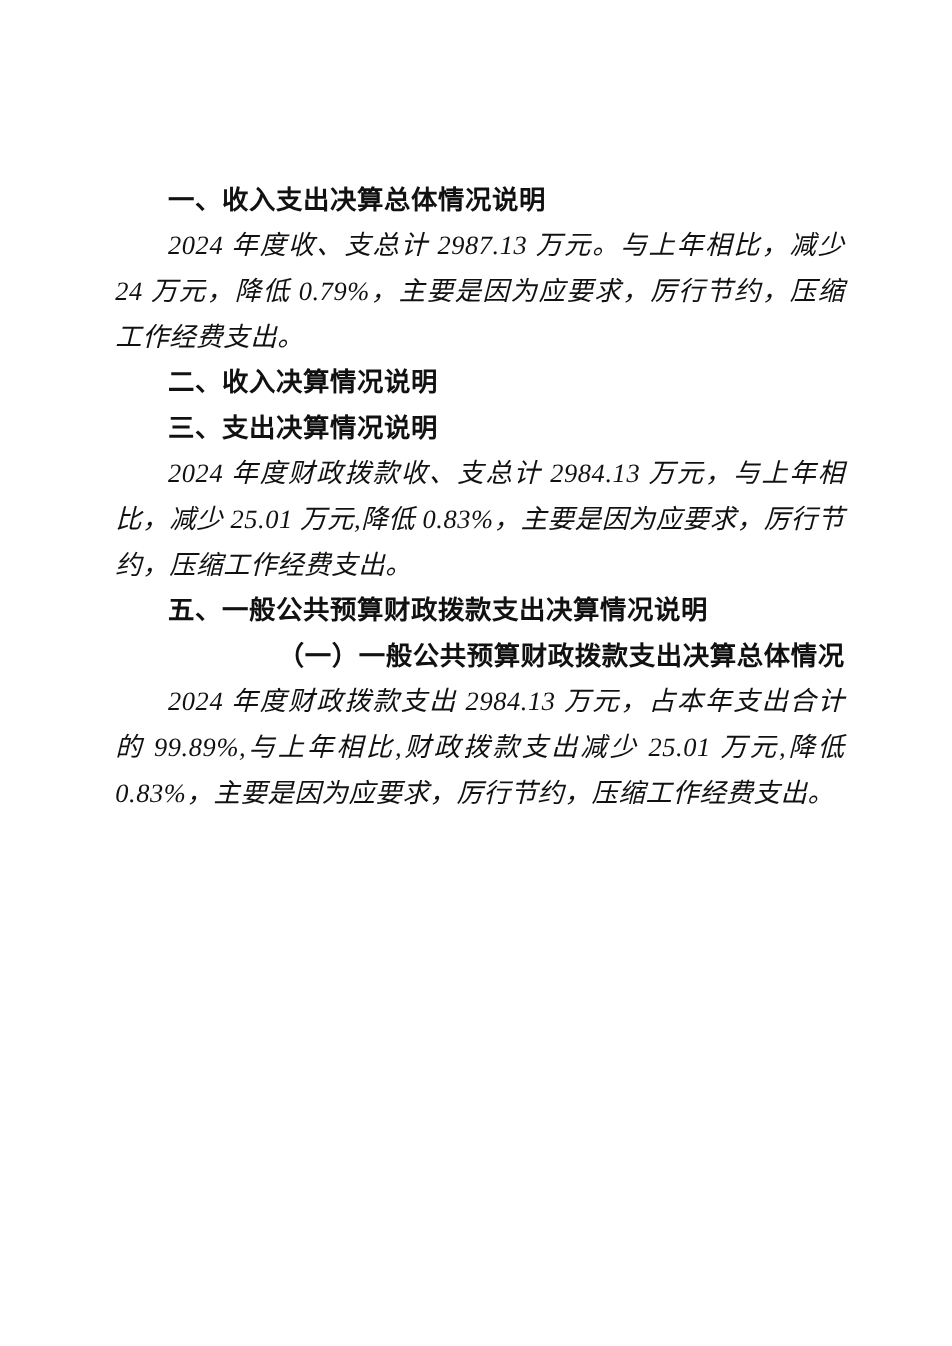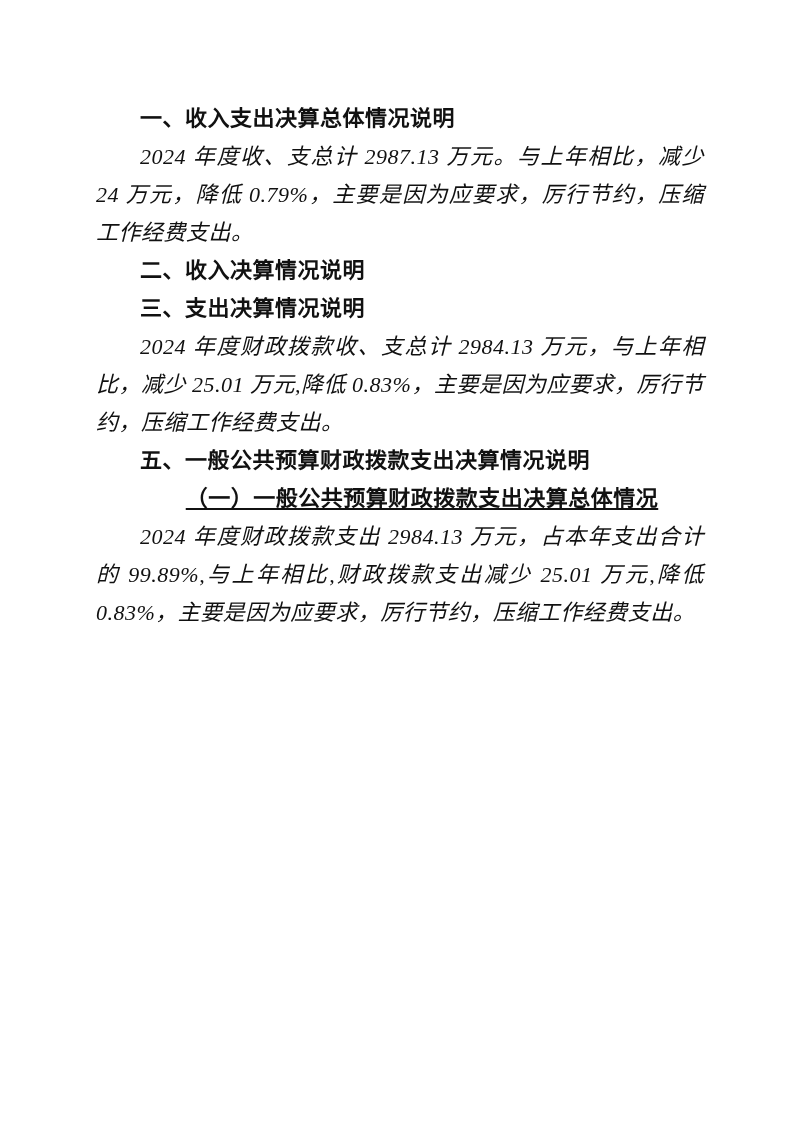--- a/index.html
+++ b/index.html
@@ -8,20 +8,21 @@
     background: #ffffff;
   }
   .page {
     position: relative;
     width: 793px;
     height: 906px;
     background: #ffffff;
     overflow: hidden;
     font-family: "Liberation Serif", "DejaVu Serif", serif;
     color: #111111;
+    margin-top: 48px;
   }
   .content {
     position: absolute;
     left: 96px;
     top: 100px;
     width: 608px;
   }
   .line {
     margin: 0;
     padding: 0;
@@ -33,22 +34,21 @@
     letter-spacing: 0.5px;
   }
   .heading-hei {
     font-family: "Liberation Sans", "DejaVu Sans", sans-serif;
     font-weight: 700;
     text-align: left;
   }
   .heading-kai {
     font-family: "Liberation Serif", "DejaVu Serif", serif;
     font-weight: 700;
-    text-align: center;
-    text-decoration: underline;
+    text-align: right;
   }
   .para {
     font-weight: 400;
     font-style: italic;
   }
   .page-number {
     position: absolute;
     left: 0;
     top: 1038px;
     width: 100%;

